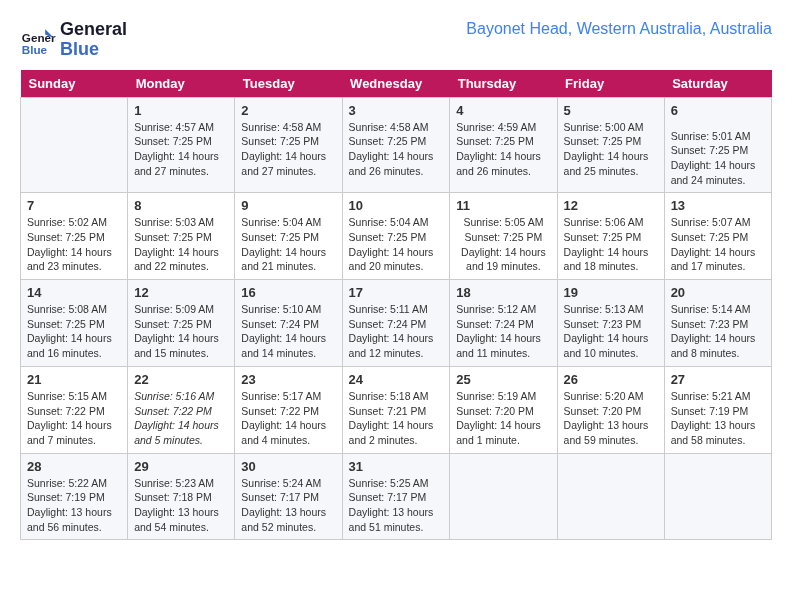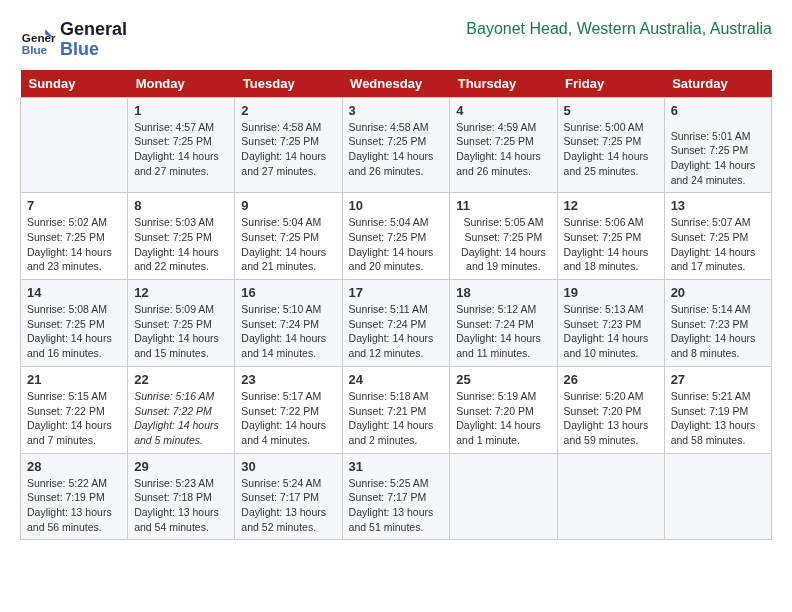--- a/index.html
+++ b/index.html
@@ -37,30 +37,30 @@
     .title-block {
       text-align: right;
     }
     .month-title {
       font-size: 36px;
       font-weight: bold;
       color: #1a1a2e;
     }
     .location-title {
       font-size: 16px;
-      color: #15803d;
+      color: #3b82f6;
       margin-left: 31px;
     }
     table {
       width: 100%;
       border-collapse: collapse;
       font-size: 11px;
     }
     thead tr th {
-      background-color: #b91c1c;
+      background-color: #be185d;
       color: #fff;
       text-align: left;
       padding: 6px 8px;
       font-size: 13px;
       font-weight: bold;
     }
     tbody tr td {
       border: 1px solid #ccc;
       vertical-align: top;
       padding: 5px 6px;

